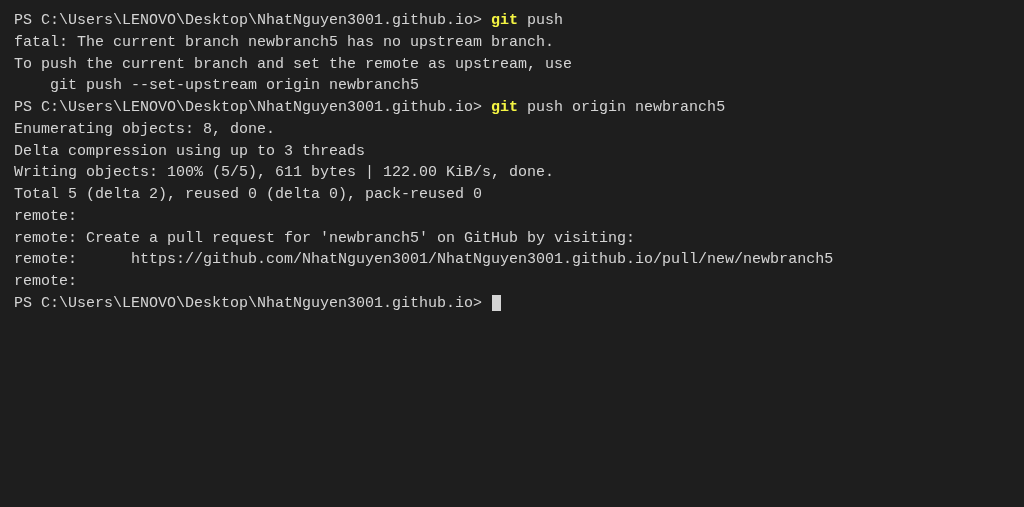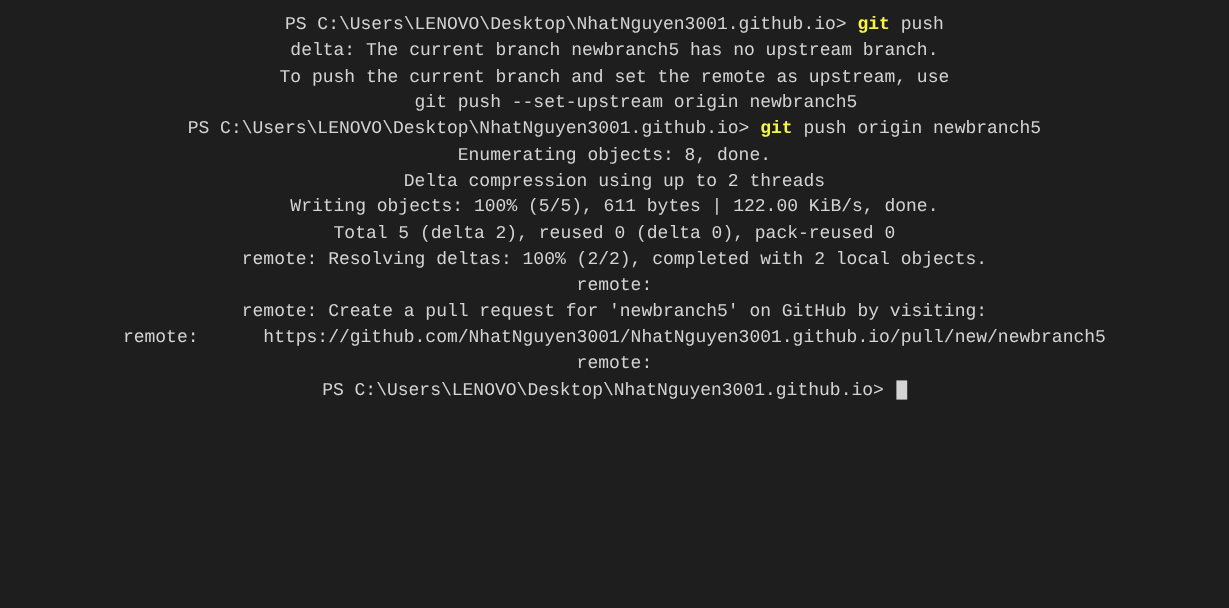--- a/index.html
+++ b/index.html
@@ -18,21 +18,20 @@
       line-height: 1.45;
     }
 
     .terminal {
       background-color: #1e1e1e;
       color: #d4d4d4;
       width: 1024px;
       height: 507px;
       padding: 10px 14px;
       overflow: hidden;
-      text-align: center;
     }
 
     .line {
       white-space: pre;
       display: block;
     }
 
     .yellow {
       color: #f5f543;
       font-weight: bold;
@@ -50,29 +49,28 @@
       vertical-align: middle;
       margin-left: 1px;
     }
   </style>
 </head>
 <body>
 
 <div class="terminal">
 
 <span class="line"><span class="white">PS C:\Users\LENOVO\Desktop\NhatNguyen3001.github.io&gt; </span><span class="yellow">git</span><span class="white"> push</span></span>
-    <span class="line"><span class="white">delta: The current branch newbranch5 has no upstream branch.</span></span>
+    <span class="line"><span class="white">fatal: The current branch newbranch5 has no upstream branch.</span></span>
     <span class="line"><span class="white">To push the current branch and set the remote as upstream, use</span></span>
     <span class="line"><span class="white"></span></span>
     <span class="line"><span class="white">    git push --set-upstream origin newbranch5</span></span>
     <span class="line"><span class="white"></span></span>
     <span class="line"><span class="white">PS C:\Users\LENOVO\Desktop\NhatNguyen3001.github.io&gt; </span><span class="yellow">git</span><span class="white"> push origin newbranch5</span></span>
     <span class="line"><span class="white">Enumerating objects: 8, done.</span></span>
-    <span class="line"><span class="white">Delta compression using up to 2 threads</span></span>
+    <span class="line"><span class="white">Delta compression using up to 3 threads</span></span>
     <span class="line"><span class="white">Writing objects: 100% (5/5), 611 bytes | 122.00 KiB/s, done.</span></span>
     <span class="line"><span class="white">Total 5 (delta 2), reused 0 (delta 0), pack-reused 0</span></span>
-    <span class="line"><span class="white">remote: Resolving deltas: 100% (2/2), completed with 2 local objects.</span></span>
     <span class="line"><span class="white">remote:</span></span>
     <span class="line"><span class="white">remote: Create a pull request for 'newbranch5' on GitHub by visiting:</span></span>
     <span class="line"><span class="white">remote:      https://github.com/NhatNguyen3001/NhatNguyen3001.github.io/pull/new/newbranch5</span></span>
     <span class="line"><span class="white">remote:</span></span>
     <span class="line"><span class="white">PS C:\Users\LENOVO\Desktop\NhatNguyen3001.github.io&gt; </span><span class="cursor"></span></span>
   </div>
 
 </body></html>

